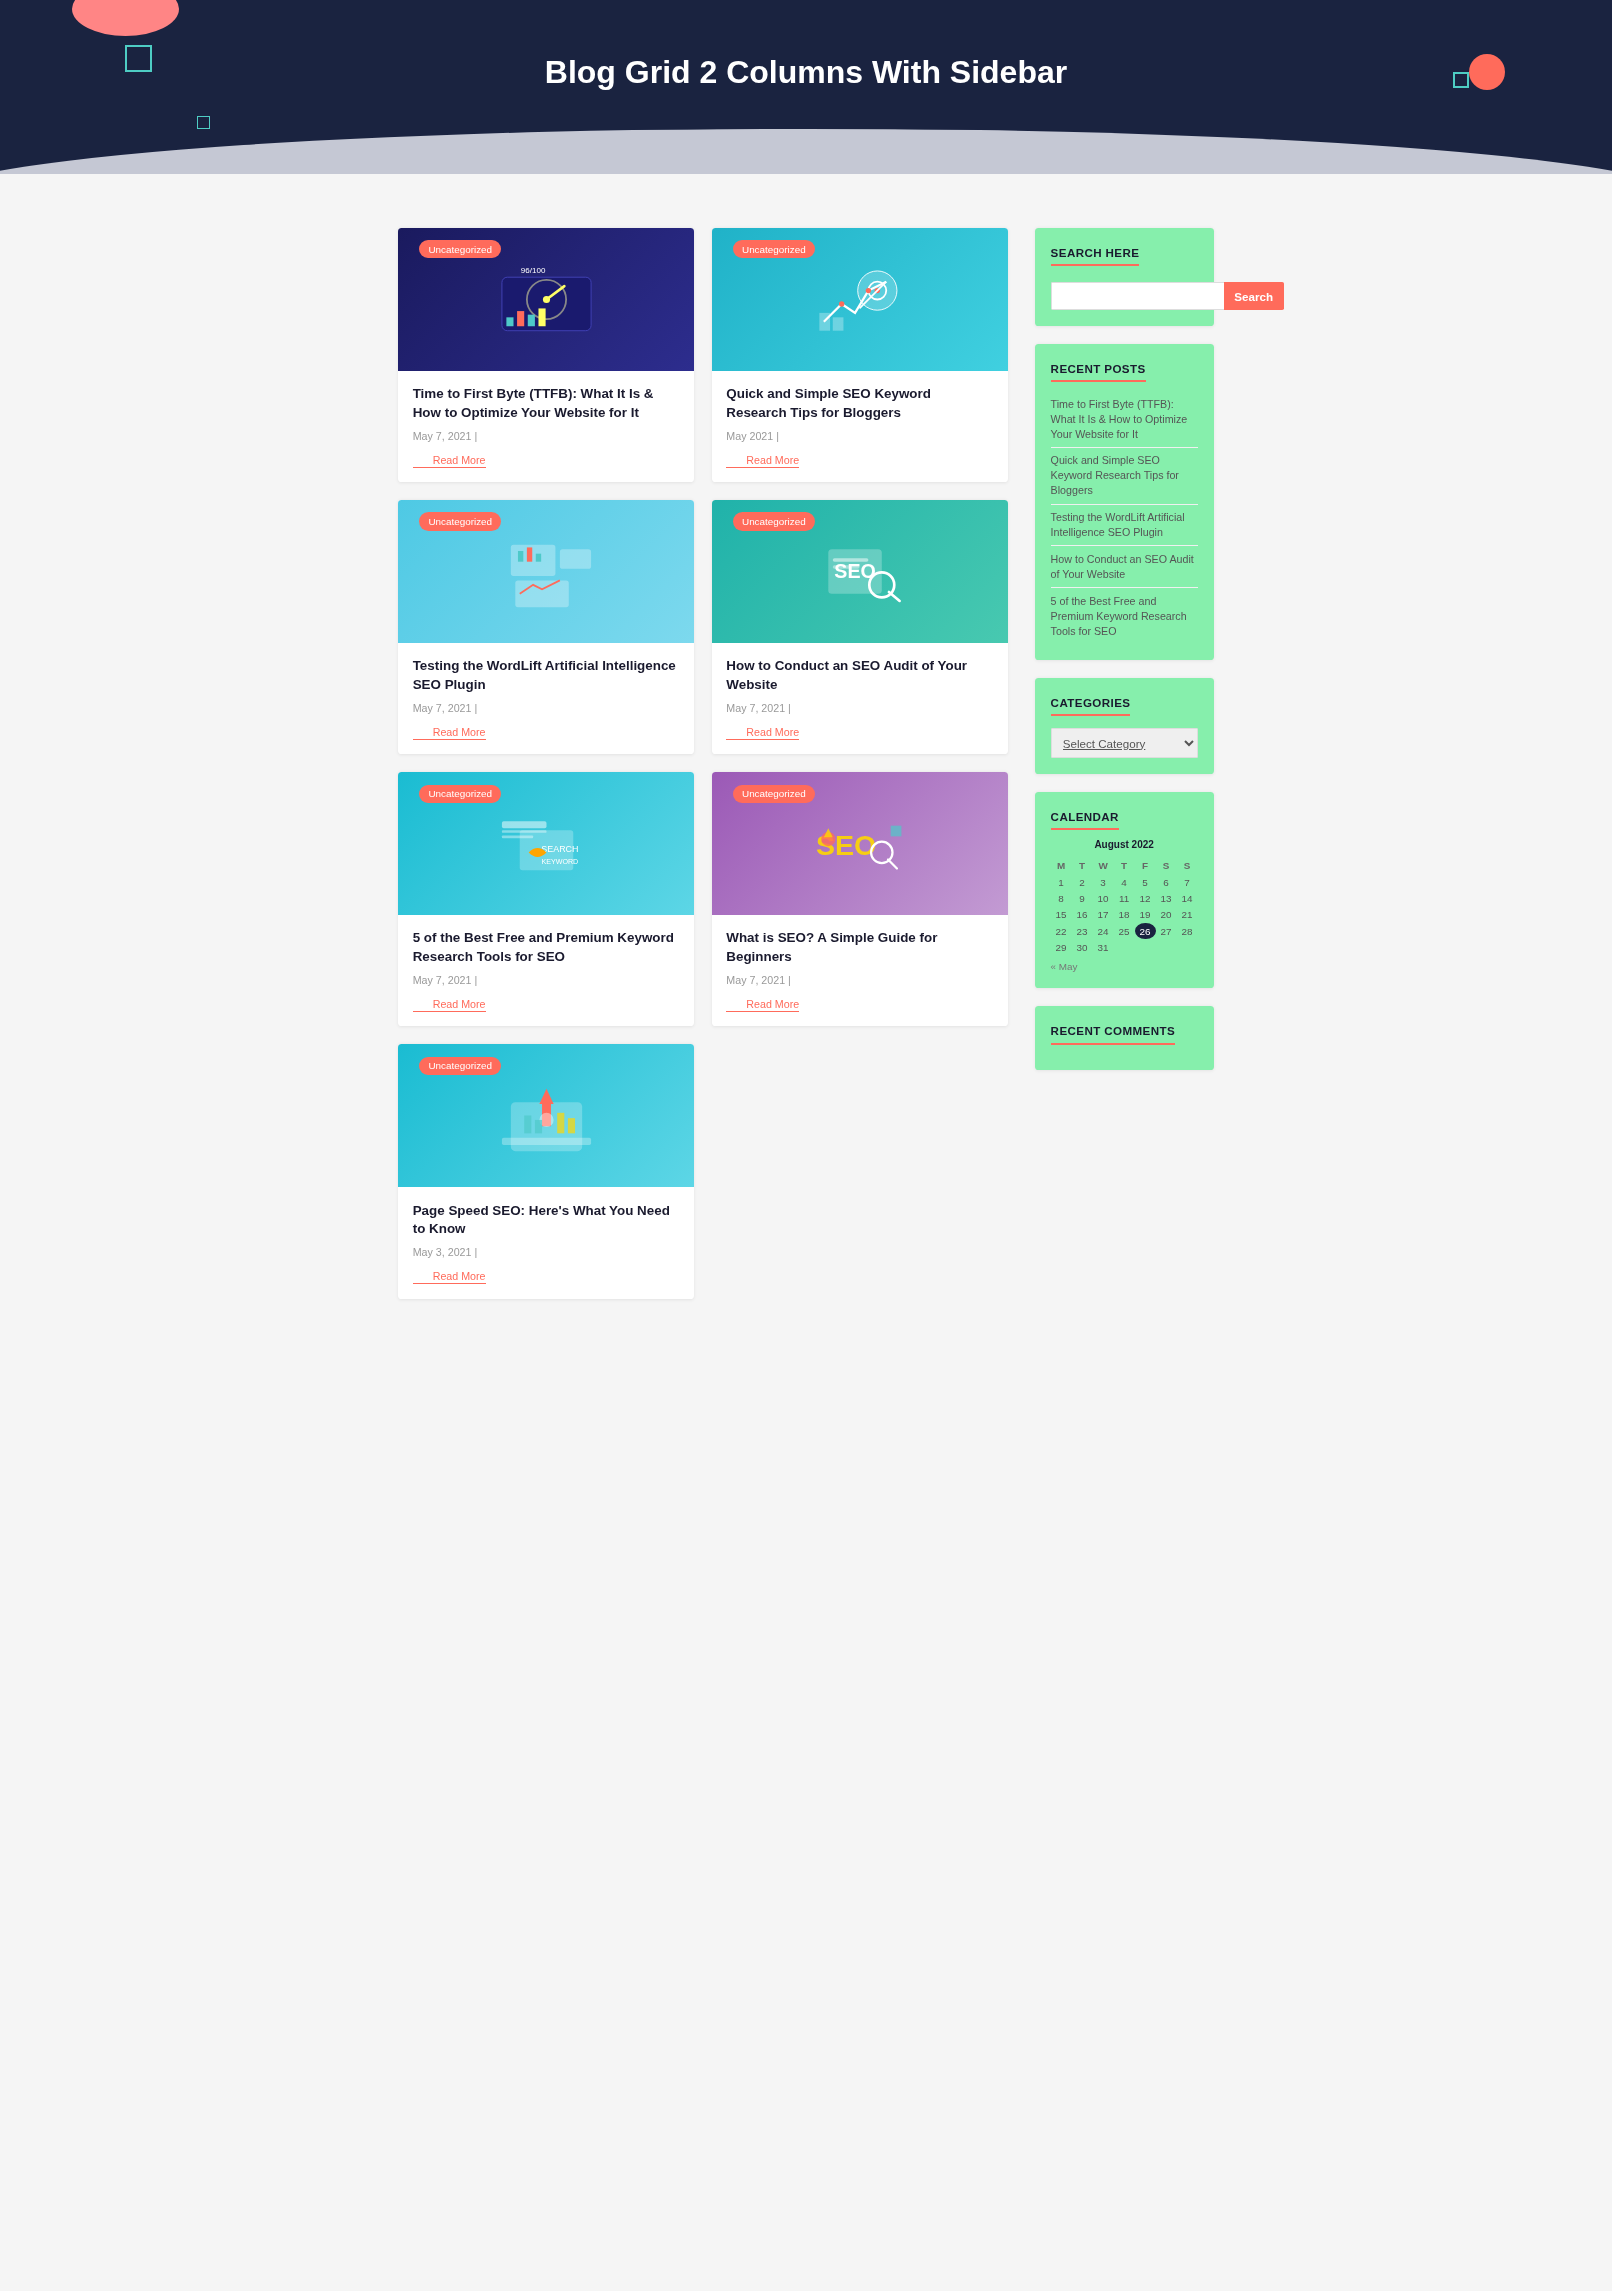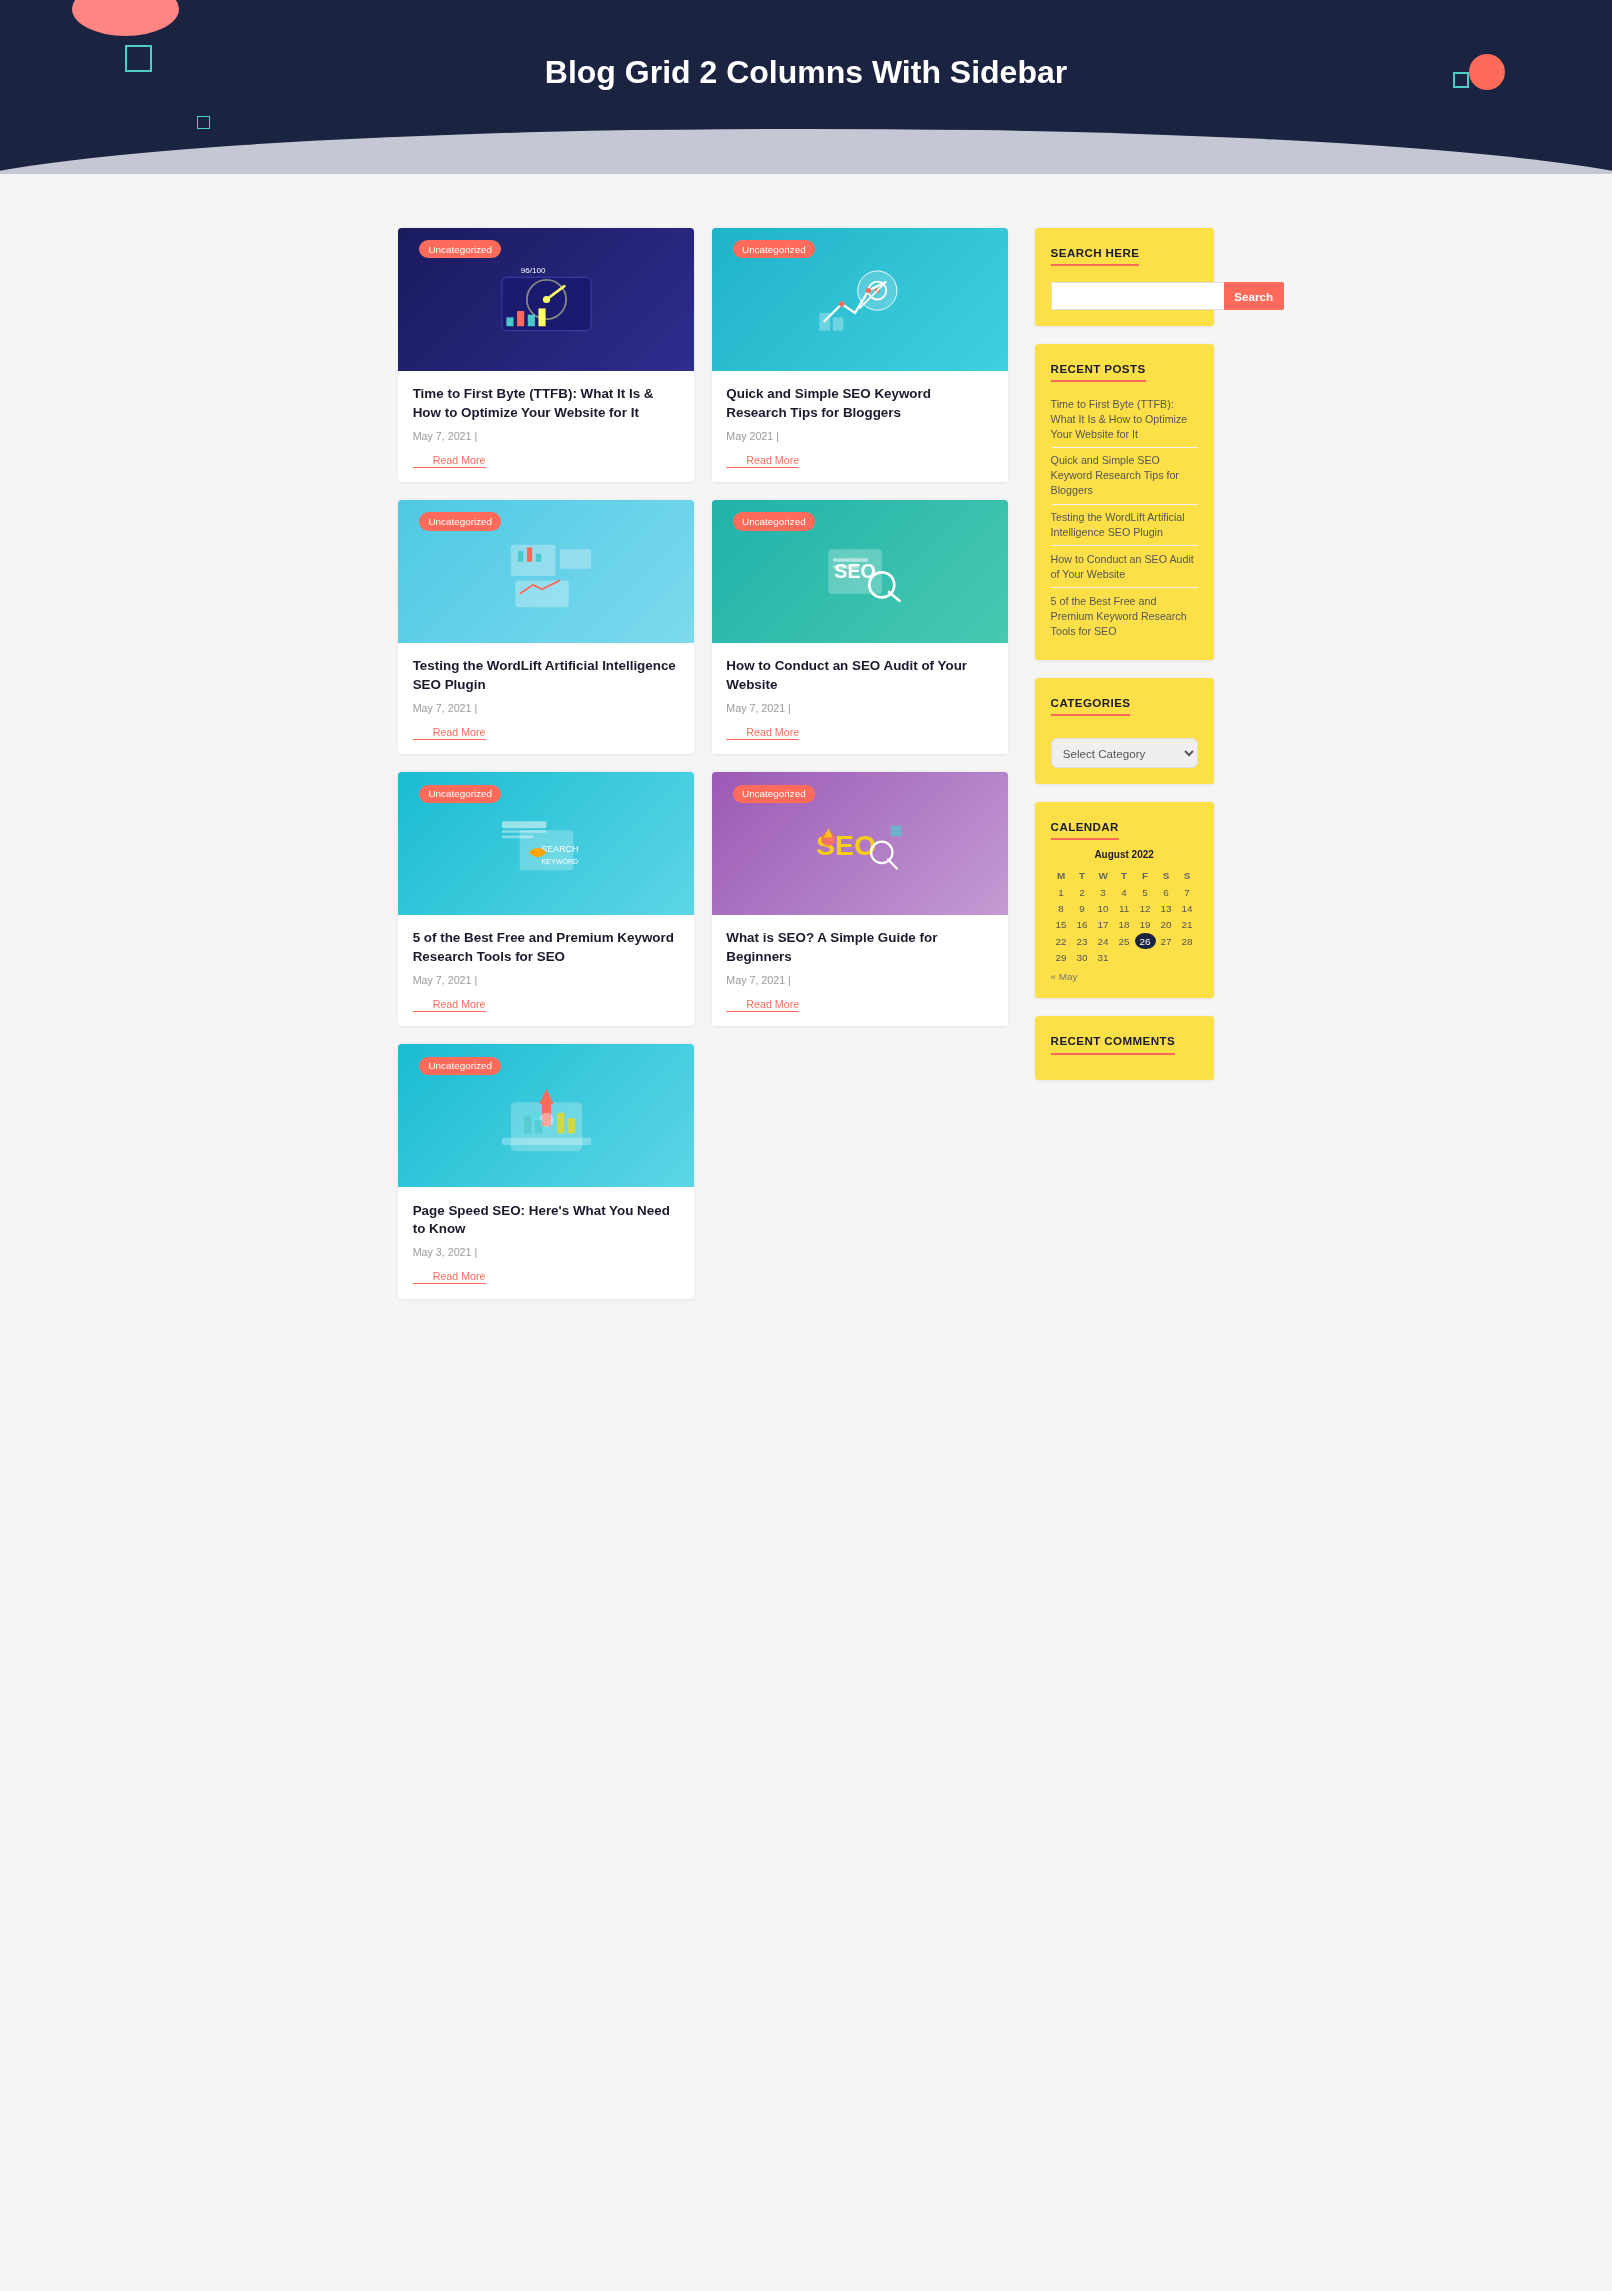--- a/index.html
+++ b/index.html
@@ -138,21 +138,21 @@
     
     .sidebar {
       width: 179px;
       flex-shrink: 0;
       display: flex;
       flex-direction: column;
       gap: 18px;
     }
 
     .sidebar-widget {
-      background: #fde047;
+      background: #86efac;
       padding: 16px;
       box-shadow: 0 0.9px 3.6px rgba(0,0,0,0.07);
       border-radius: 3.6px;
     }
     .widget-title {
       font-size: 11.6px;
       font-weight: 700;
       color: #1a1a2e;
       text-transform: uppercase;
       letter-spacing: 0.4px;
@@ -198,24 +198,25 @@
       line-height: 1.4;
     }
     .recent-post-item:last-child { border-bottom: none; }
 
     
     .category-select {
       width: 100%;
       border: 0.9px solid #ddd;
       padding: 6.3px 7.2px;
       font-size: 11.6px;
-      border-radius: 6px;
-      margin-top: 13px;
+      border-radius: 1px;
+      margin-top: 3px;
       outline: none;
       color: #555;
+      text-decoration: underline;
     }
 
     
     .calendar-table {
       width: 100%;
       border-collapse: collapse;
       font-size: 9.9px;
       margin-top: 7.2px;
     }
     .calendar-month {

